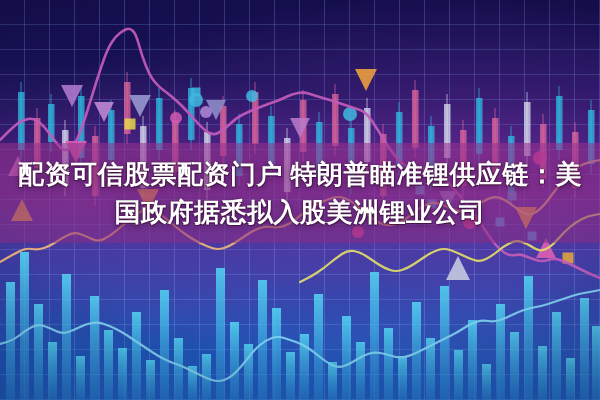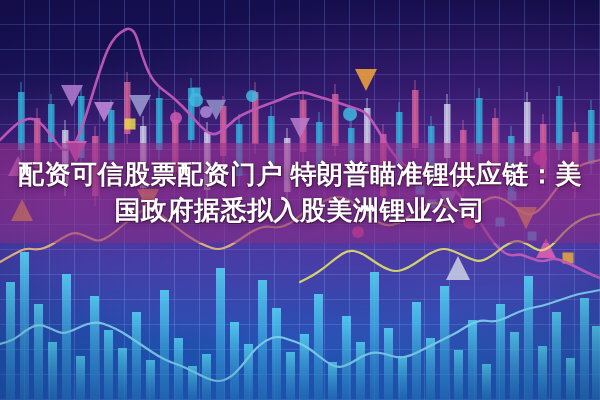--- a/index.html
+++ b/index.html
@@ -84,21 +84,21 @@
     line-height:34px;
     font-weight:bold;
     letter-spacing:.5px;
     white-space:nowrap;
     text-shadow:
       0 0 1px rgba(40,8,40,.9),
       1px 1px 0 rgba(60,12,55,.55),
       -1px 1px 0 rgba(60,12,55,.35),
       0 2px 6px rgba(30,5,30,.45);
   }
-  .headline .line2{ text-align:center;font-family:Liberation Mono, monospace; }
+  .headline .line2{ text-align:center; }
 </style>
 </head>
 <body>
 
 <div id="stage">
 
   <div class="bg-base"></div>
   <div class="bg-purple-wash"></div>
 
   <div class="grid grid-top"></div>

